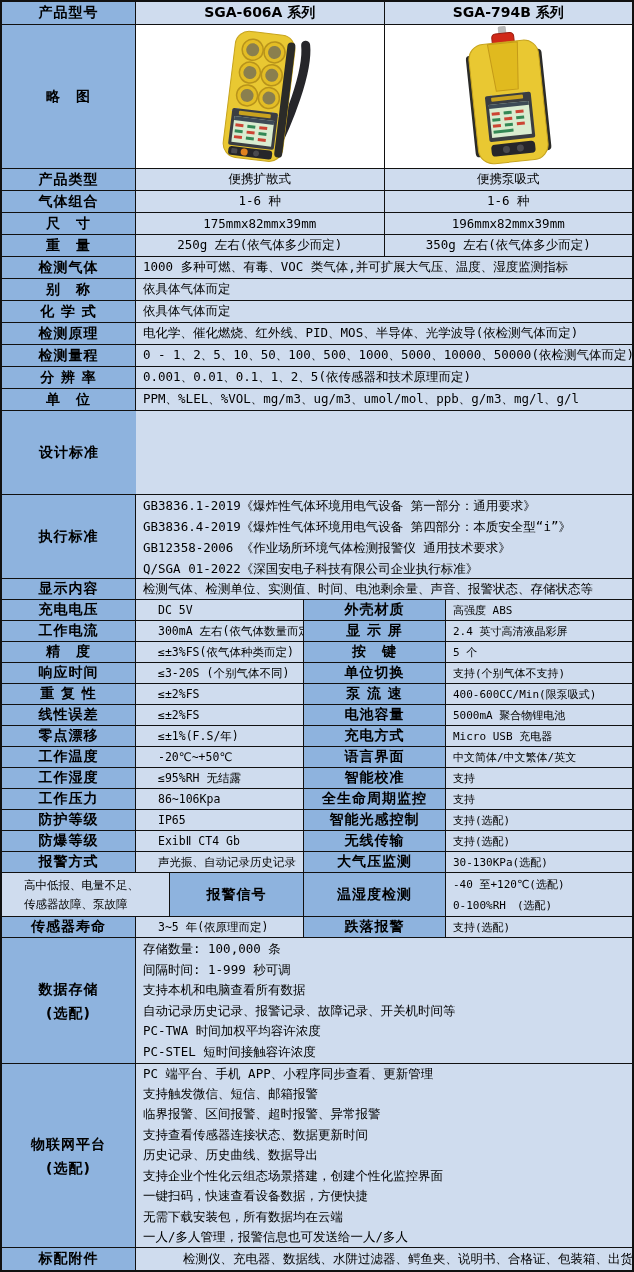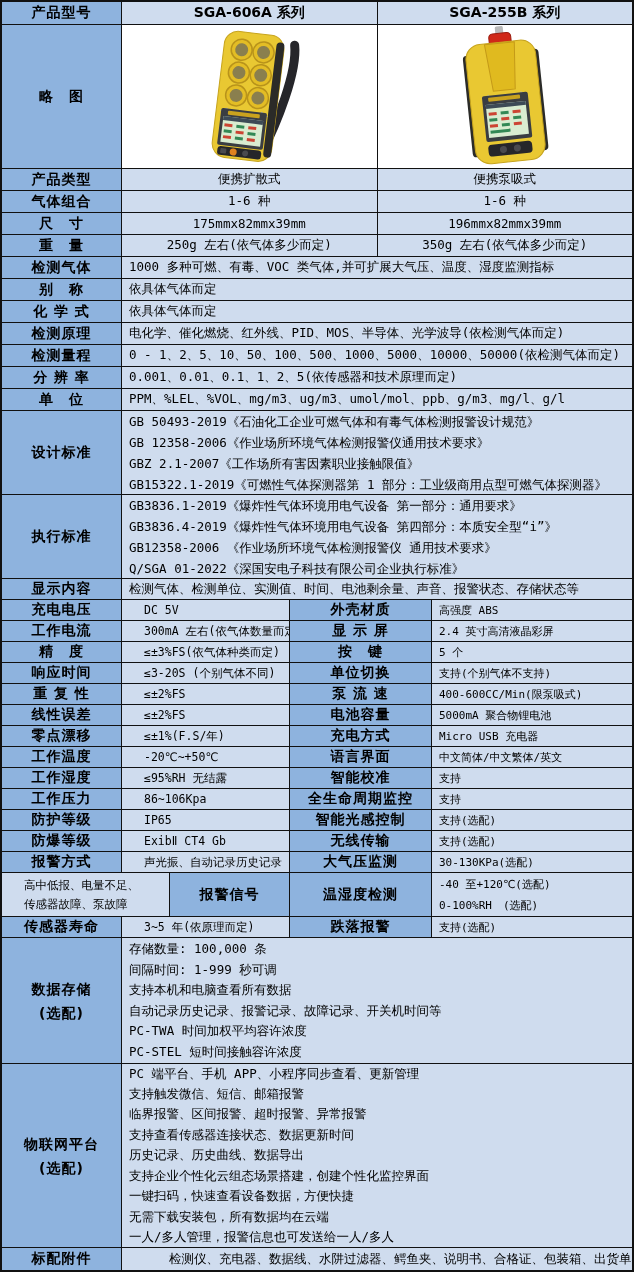--- a/index.html
+++ b/index.html
@@ -12,21 +12,21 @@
   .cell { border-right:1px solid #111; display:flex; align-items:center; overflow:hidden; }
   .cell:last-child { border-right:none; }
 
   .lab { background:#8eb3de; justify-content:center; text-align:center; font-weight:bold; font-size:14px; letter-spacing:1px; }
   .val { background:#cfdcee; font-size:12.5px; padding:0 7px; white-space:nowrap;
          font-family:"DejaVu Sans Mono","DejaVu Sans",sans-serif; }
   .val.center { justify-content:center; text-align:center; padding:0 3px; }
   .val.multi { white-space:pre-line; line-height:21px; }
   .hdrv { font-weight:bold; font-size:14px; font-family:"DejaVu Sans","Liberation Sans",sans-serif; }
 
-  .w-lab { width:120px; flex:none; }
+  .w-lab { width:134px; flex:none; }
   .w-half { flex:1; }
   .w-full { flex:1; }
   .w-v1 { width:168px; flex:none; font-size:11.5px; padding:0 22px; }
   .w-l2 { width:142px; flex:none; }
   .w-v2 { flex:1; font-size:11px; }
 
   .h23{height:23px} .h144{height:144px} .h22{height:22px} .h84{height:84px}
   .h21{height:21px} .h44{height:44px} .h126{height:126px} .h184{height:184px}
   .hlast{flex:1}
 
@@ -37,21 +37,21 @@
   .wrapok { white-space:normal; line-height:19px; }
 </style>
 </head>
 <body>
 
 <div class="tbl">
 
   <div class="row h23">
     <div class="cell lab w-lab">产品型号</div>
     <div class="cell val center hdrv w-half">SGA-606A 系列</div>
-    <div class="cell val center hdrv w-half">SGA-255B 系列</div>
+    <div class="cell val center hdrv w-half">SGA-794B 系列</div>
   </div>
 
   <div class="row h144">
     <div class="cell lab w-lab">略　图</div>
     <div class="cell imgcell w-half">
       <svg width="150" height="142" viewBox="0 0 150 142">
         <g transform="rotate(7 75 71)">
           <path d="M114 14 C120 40 106 94 94 126" stroke="#26262a" stroke-width="9" fill="none" stroke-linecap="round"></path>
         </g>
         <g transform="rotate(7 75 71)">
@@ -179,24 +179,20 @@
     <div class="cell lab w-lab">分 辨 率</div>
     <div class="cell val w-full">0.001、0.01、0.1、1、2、5(依传感器和技术原理而定)</div>
   </div>
   <div class="row h22">
     <div class="cell lab w-lab">单　位</div>
     <div class="cell val w-full">PPM、%LEL、%VOL、mg/m3、ug/m3、umol/mol、ppb、g/m3、mg/l、g/l</div>
   </div>
 
   <div class="row h84">
     <div class="cell lab w-lab">设计标准</div>
-    <div class="cell val multi w-full">GB 50493-2019《石油化工企业可燃气体和有毒气体检测报警设计规范》
-GB 12358-2006《作业场所环境气体检测报警仪通用技术要求》
-GBZ 2.1-2007《工作场所有害因素职业接触限值》
-GB15322.1-2019《可燃性气体探测器第 1 部分：工业级商用点型可燃气体探测器》</div>
   </div>
   <div class="row h84">
     <div class="cell lab w-lab">执行标准</div>
     <div class="cell val multi w-full">GB3836.1-2019《爆炸性气体环境用电气设备 第一部分：通用要求》
 GB3836.4-2019《爆炸性气体环境用电气设备 第四部分：本质安全型“i”》
 GB12358-2006 《作业场所环境气体检测报警仪 通用技术要求》
 Q/SGA 01-2022《深国安电子科技有限公司企业执行标准》</div>
   </div>
   <div class="row h21">
     <div class="cell lab w-lab">显示内容</div>

